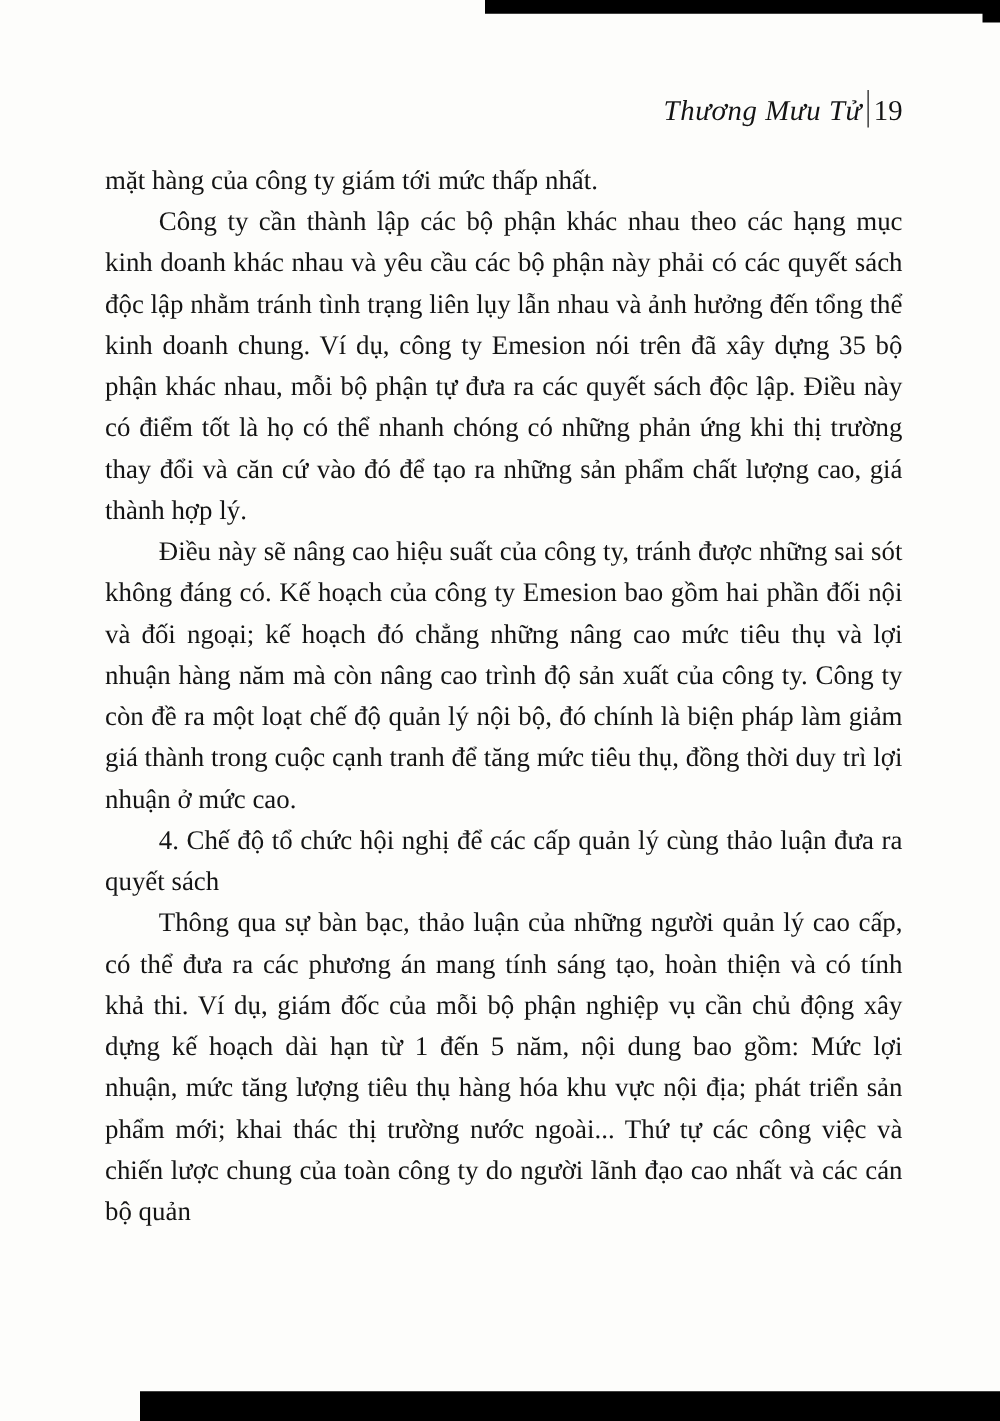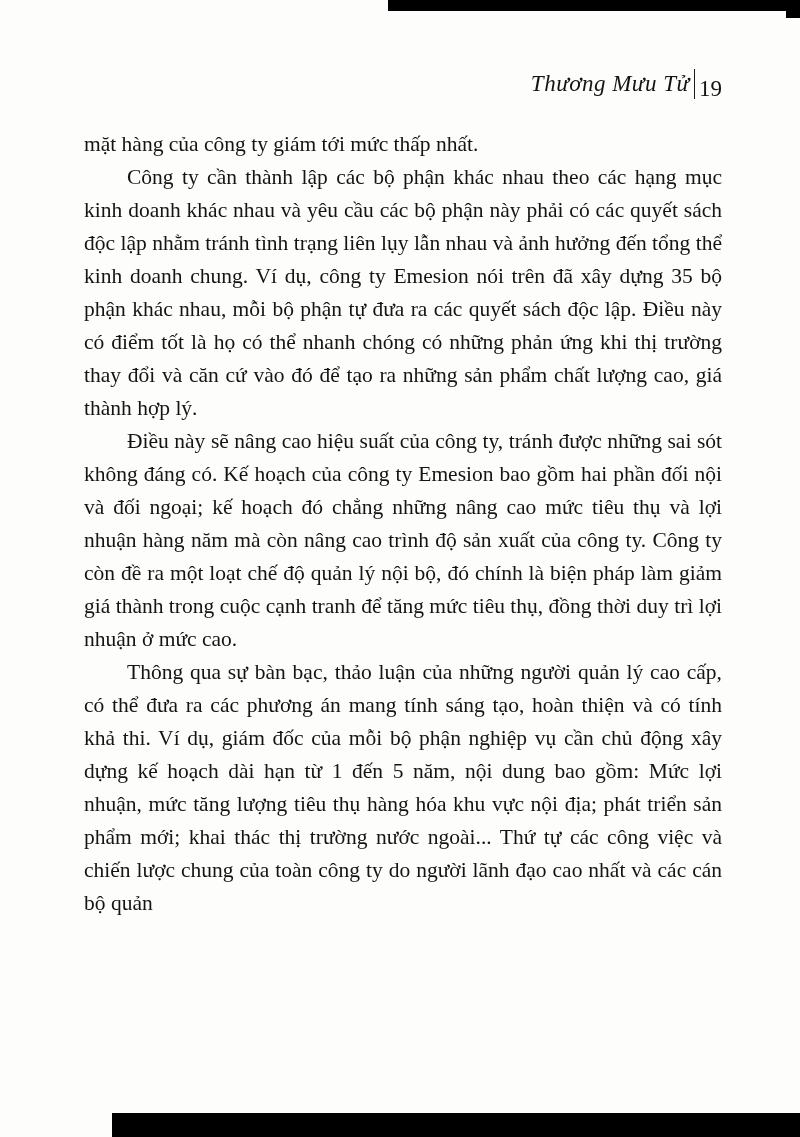--- a/index.html
+++ b/index.html
@@ -38,21 +38,21 @@
     bottom: 0;
     width: 688px;
     height: 24px;
   }
   
   .running-head {
     position: absolute;
     top: 66px;
     right: 78px;
     display: flex;
-    align-items: center;
+    align-items: flex-end;
     gap: 4px;
     font-size: 23px;
   }
   .running-head .book-title {
     font-style: italic;
     letter-spacing: 0.5px;
   }
   .running-head .divider {
     width: 1.5px;
     height: 30px;
@@ -91,18 +91,19 @@
   <div class="running-head">
     <span class="book-title">Thương Mưu Tử</span>
     <span class="divider"></span>
     <span class="page-number">19</span>
   </div>
 
   <div class="text-block">
     <p>mặt hàng của công ty giám tới mức thấp nhất.</p>
     <p class="indent">Công ty cần thành lập các bộ phận khác nhau theo các hạng mục kinh doanh khác nhau và yêu cầu các bộ phận này phải có các quyết sách độc lập nhằm tránh tình trạng liên lụy lẫn nhau và ảnh hưởng đến tổng thể kinh doanh chung. Ví dụ, công ty Emesion nói trên đã xây dựng 35 bộ phận khác nhau, mỗi bộ phận tự đưa ra các quyết sách độc lập. Điều này có điểm tốt là họ có thể nhanh chóng có những phản ứng khi thị trường thay đổi và căn cứ vào đó để tạo ra những sản phẩm chất lượng cao, giá thành hợp lý.</p>
     <p class="indent">Điều này sẽ nâng cao hiệu suất của công ty, tránh được những sai sót không đáng có. Kế hoạch của công ty Emesion bao gồm hai phần đối nội và đối ngoại; kế hoạch đó chẳng những nâng cao mức tiêu thụ và lợi nhuận hàng năm mà còn nâng cao trình độ sản xuất của công ty. Công ty còn đề ra một loạt chế độ quản lý nội bộ, đó chính là biện pháp làm giảm giá thành trong cuộc cạnh tranh để tăng mức tiêu thụ, đồng thời duy trì lợi nhuận ở mức cao.</p>
+    <p class="indent">4. Chế độ tổ chức hội nghị để các cấp quản lý cùng thảo luận đưa ra quyết sách</p>
     <p class="indent">Thông qua sự bàn bạc, thảo luận của những người quản lý cao cấp, có thể đưa ra các phương án mang tính sáng tạo, hoàn thiện và có tính khả thi. Ví dụ, giám đốc của mỗi bộ phận nghiệp vụ cần chủ động xây dựng kế hoạch dài hạn từ 1 đến 5 năm, nội dung bao gồm: Mức lợi nhuận, mức tăng lượng tiêu thụ hàng hóa khu vực nội địa; phát triển sản phẩm mới; khai thác thị trường nước ngoài... Thứ tự các công việc và chiến lược chung của toàn công ty do người lãnh đạo cao nhất và các cán bộ quản</p>
   </div>
 
   <div class="artifact artifact-bottom"></div>
 
 </div>
 
 </body></html>

